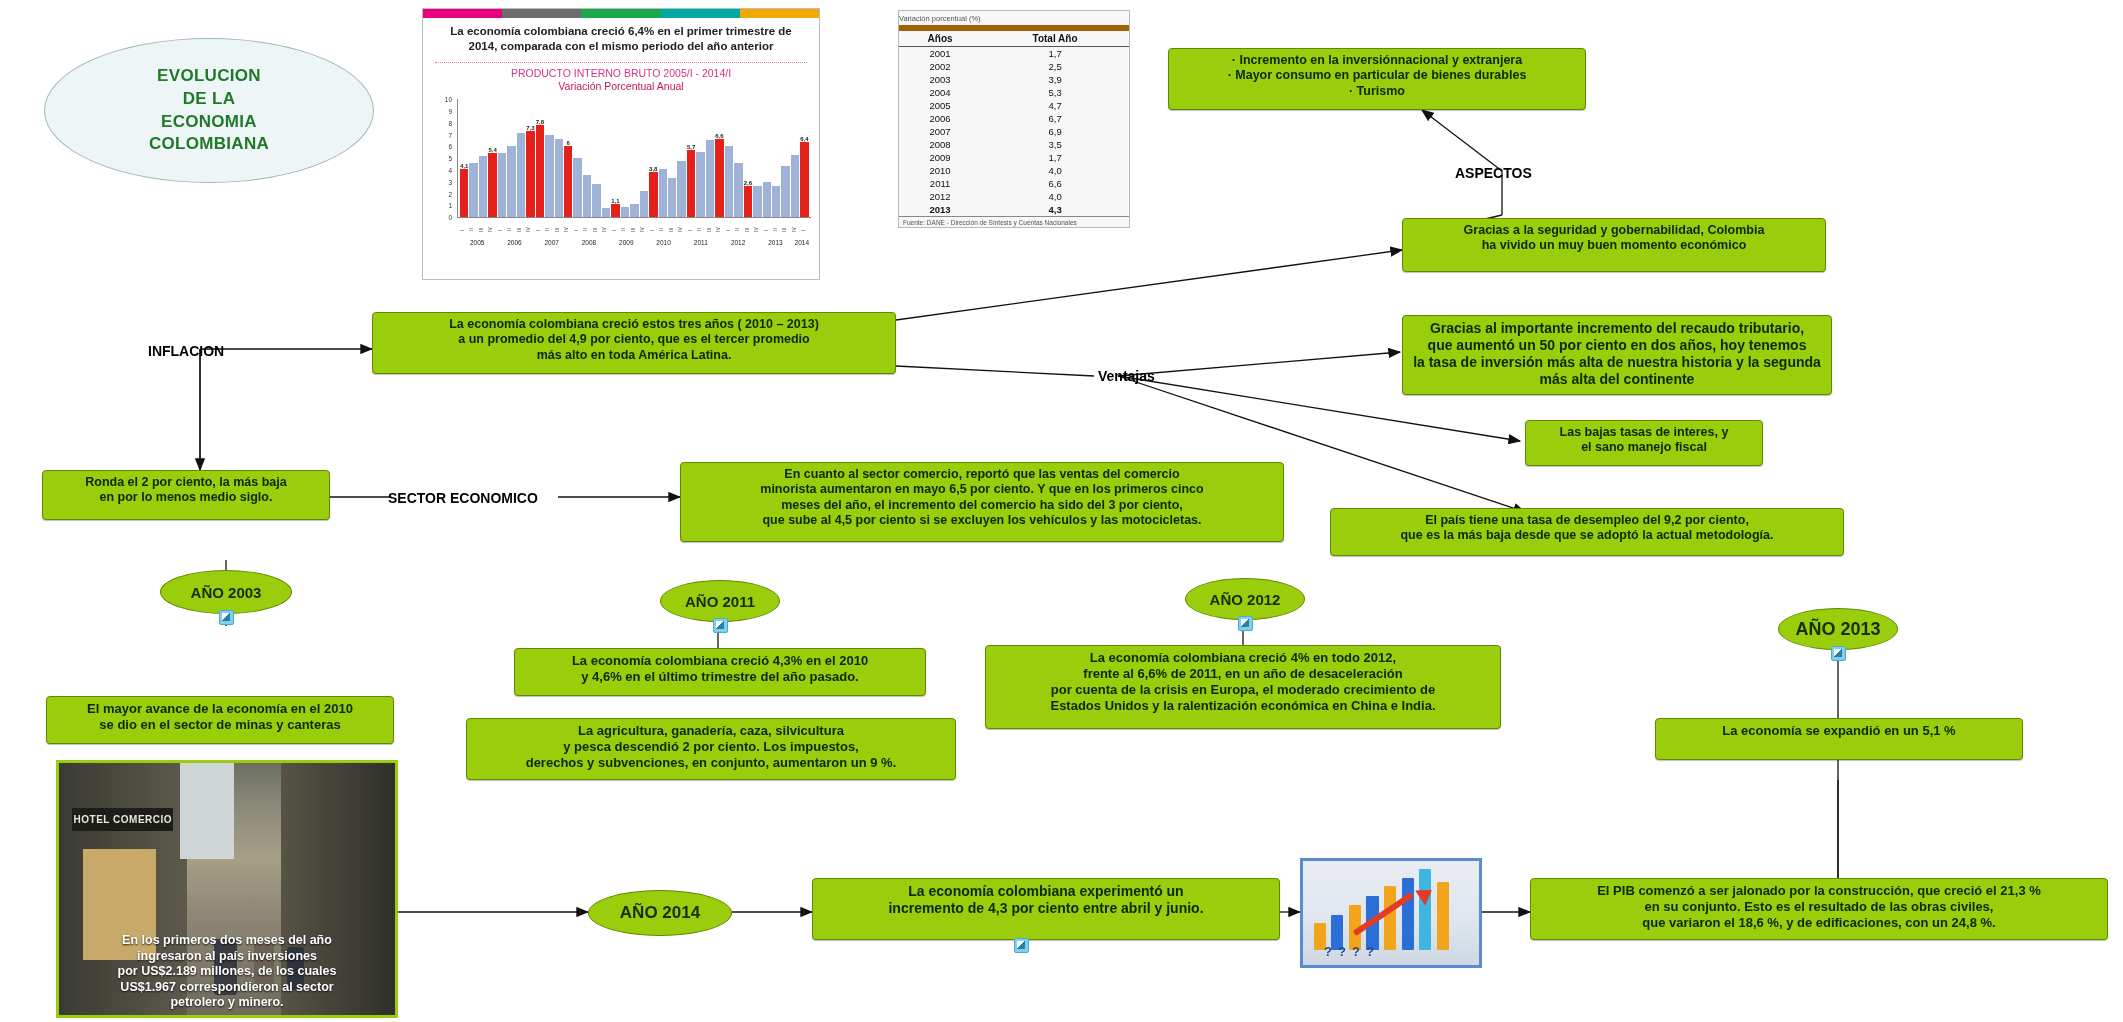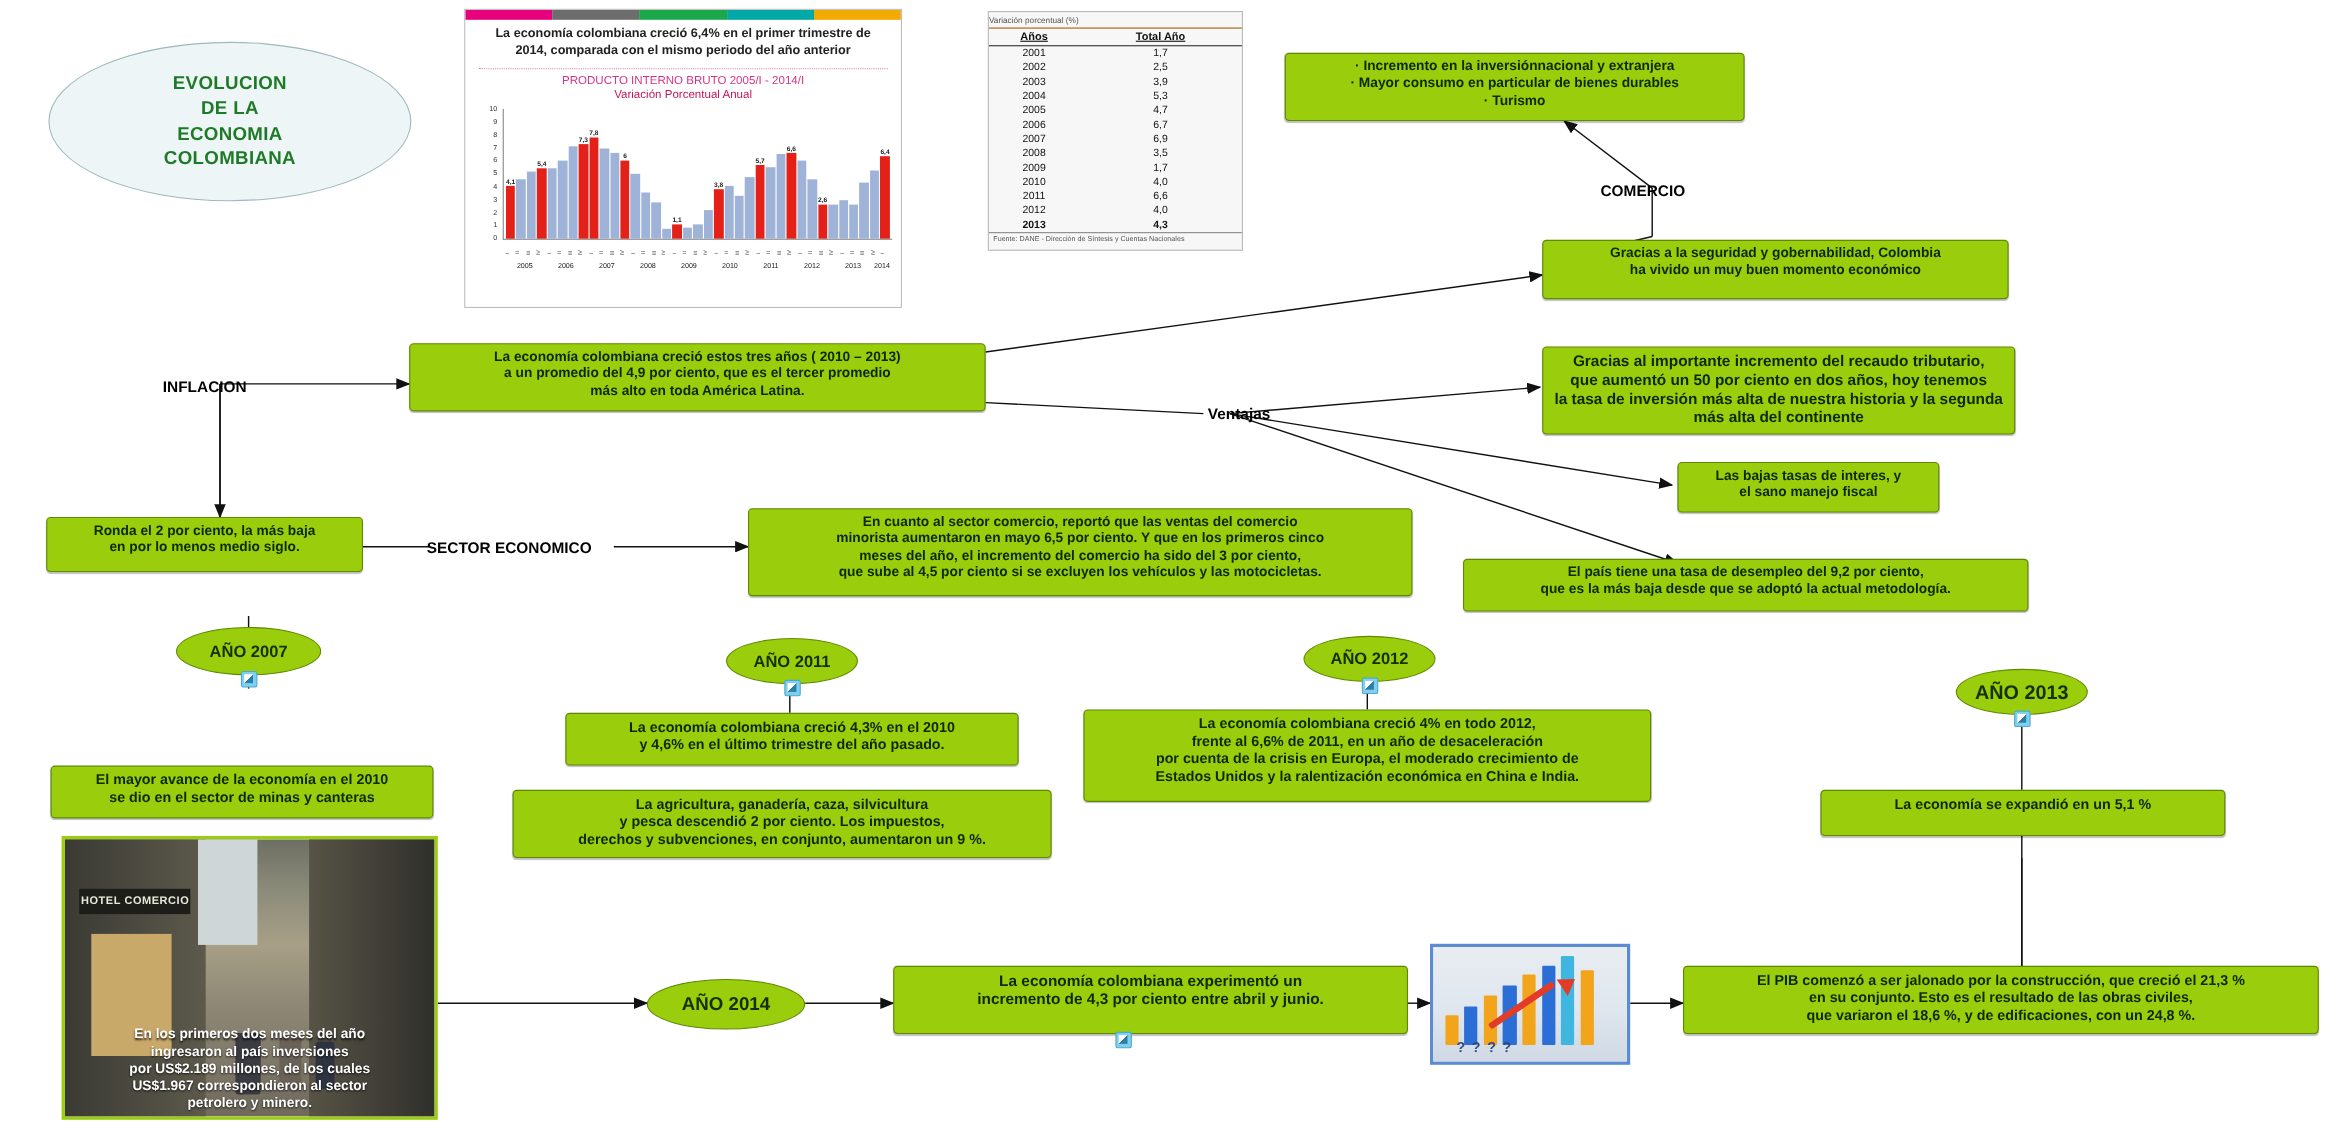--- a/index.html
+++ b/index.html
@@ -90,21 +90,21 @@
   .xticks{display:flex;gap:1px;padding:0 2px;}
   .xticks span{flex:1;font-size:5px;color:#444;text-align:center;writing-mode:vertical-rl;transform:rotate(180deg);height:16px;overflow:hidden;}
   .xyears{display:flex;gap:1px;padding:0 2px;margin-top:1px;}
   .xyears span{flex:1;font-size:6.5px;color:#222;text-align:center;}
   .tablecard{
     position:absolute;background:#f7f7f7;border:1px solid #b9b9b9;box-sizing:border-box;
     font-size:10px;color:#111;overflow:hidden;
   }
   .tablecard .tcap{text-align:left;font-size:7.5px;color:#555;padding:3px 0 2px;}
   .tablecard table{width:100%;border-collapse:collapse;}
-  .tablecard th{font-size:10px;border-bottom:1px solid #555;border-top:1px solid #a16207;padding:2px 0;text-decoration:underline;}
+  .tablecard th{font-size:10px;border-bottom:1px solid #555;border-top:6px solid #a16207;padding:2px 0;}
   .tablecard td{font-size:9.5px;padding:1px 0;text-align:center;}
   .tablecard tr.bold td{font-weight:bold;}
   .tablecard .src{font-size:6.5px;color:#555;border-top:1px solid #888;padding:2px 4px;text-align:left;}
   .photo1{
     position:absolute;left:0;top:0;right:0;bottom:0;
     background:
       linear-gradient(180deg,#6d6f63 0%,#8b8b7a 18%,#a79f86 38%,#8e8775 60%,#6f6a5c 100%);
   }
   .photo1 .sky{position:absolute;left:36%;top:0;width:16%;height:38%;background:#cfd6d8;}
   .photo1 .bldgL{position:absolute;left:0;top:0;width:38%;height:100%;background:linear-gradient(90deg,#3a3a34,#5d5a4c);}
@@ -418,21 +418,21 @@
         </tbody>
     </table>
     <div class="src">Fuente: DANE - Dirección de Síntesis y Cuentas Nacionales</div>
   </div>
 
   <div class="node gbox" style="left:1168px;top:48px;width:418px;height:62px;font-size:12.5px;white-space:pre-line;">
     <span>· Incremento en la inversiónnacional y extranjera
 · Mayor consumo en particular de bienes durables
 · Turismo</span>
   </div>
-  <div class="plainlabel" style="left:1455px;top:165px;">COMERCIO</div>
+  <div class="plainlabel" style="left:1455px;top:165px;">ASPECTOS</div>
 
   <div class="node gbox" style="left:1402px;top:218px;width:424px;height:54px;font-size:12.5px;white-space:pre-line;">
     <span>Gracias a la seguridad y gobernabilidad, Colombia
 ha vivido un muy buen momento económico</span>
   </div>
 
   <div class="node gbox" style="left:1402px;top:315px;width:430px;height:80px;font-size:14px;white-space:pre-line;">
     <span>Gracias al importante incremento del recaudo tributario,
 que aumentó un 50 por ciento en dos años, hoy tenemos
 la tasa de inversión más alta de nuestra historia y la segunda
@@ -467,21 +467,21 @@
   <div class="plainlabel" style="left:388px;top:490px;">SECTOR ECONOMICO</div>
 
   <div class="node gbox" style="left:680px;top:462px;width:604px;height:80px;font-size:12.5px;white-space:pre-line;">
     <span>En cuanto al sector comercio, reportó que las ventas del comercio
 minorista aumentaron en mayo 6,5 por ciento. Y que en los primeros cinco
 meses del año, el incremento del comercio ha sido del 3 por ciento,
 que sube al 4,5 por ciento si se excluyen los vehículos y las motocicletas.</span>
   </div>
 
   <div class="node oval" style="left:160px;top:570px;width:132px;height:44px;font-size:15px;">
-    <span>AÑO 2007</span>
+    <span>AÑO 2003</span>
   </div>
   <div class="tinyicon" style="left:219px;top:610px;"></div>
 
   <div class="node gbox" style="left:46px;top:696px;width:348px;height:48px;font-size:13px;white-space:pre-line;">
     <span>El mayor avance de la economía en el 2010
 se dio en el sector de minas y canteras</span>
   </div>
 
   <div class="imgframe" style="left:56px;top:760px;width:342px;height:258px;">
     <div class="photo1">

